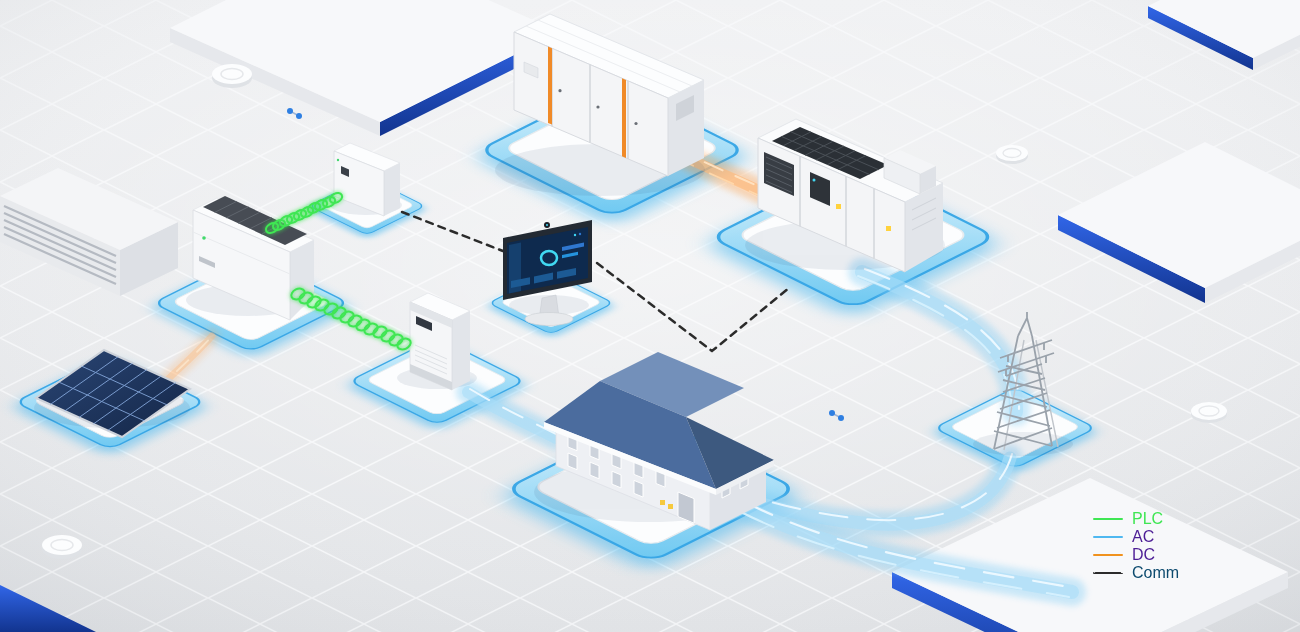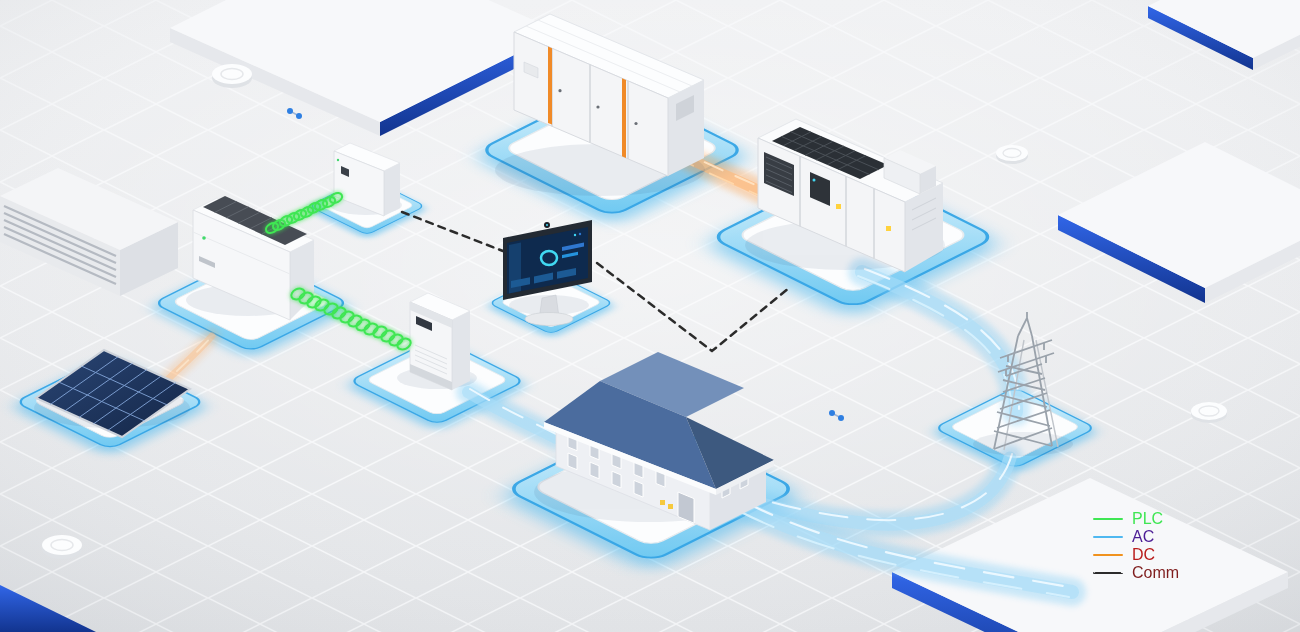--- a/index.html
+++ b/index.html
@@ -423,21 +423,21 @@
   <div class="legend-row">
     <span class="legend-line" style="background: rgb(63, 230, 83);"></span>
     <span class="legend-label" style="color: rgb(63, 230, 83);">PLC</span>
   </div>
   <div class="legend-row">
     <span class="legend-line" style="background: rgb(79, 184, 240);"></span>
     <span class="legend-label" style="color: #4c1d95;">AC</span>
   </div>
   <div class="legend-row">
     <span class="legend-line" style="background: rgb(240, 146, 30);"></span>
-    <span class="legend-label" style="color: #b91c1c;">DC</span>
+    <span class="legend-label" style="color: #4c1d95;">DC</span>
   </div>
   <div class="legend-row">
     <span class="legend-line dashed" style="border-top-color: rgb(43, 43, 43);"></span>
-    <span class="legend-label" style="color: #7f1d1d;">Comm</span>
+    <span class="legend-label" style="color: #0c4a6e;">Comm</span>
   </div>
 </div>
 
 </div>
 
 </body></html>

